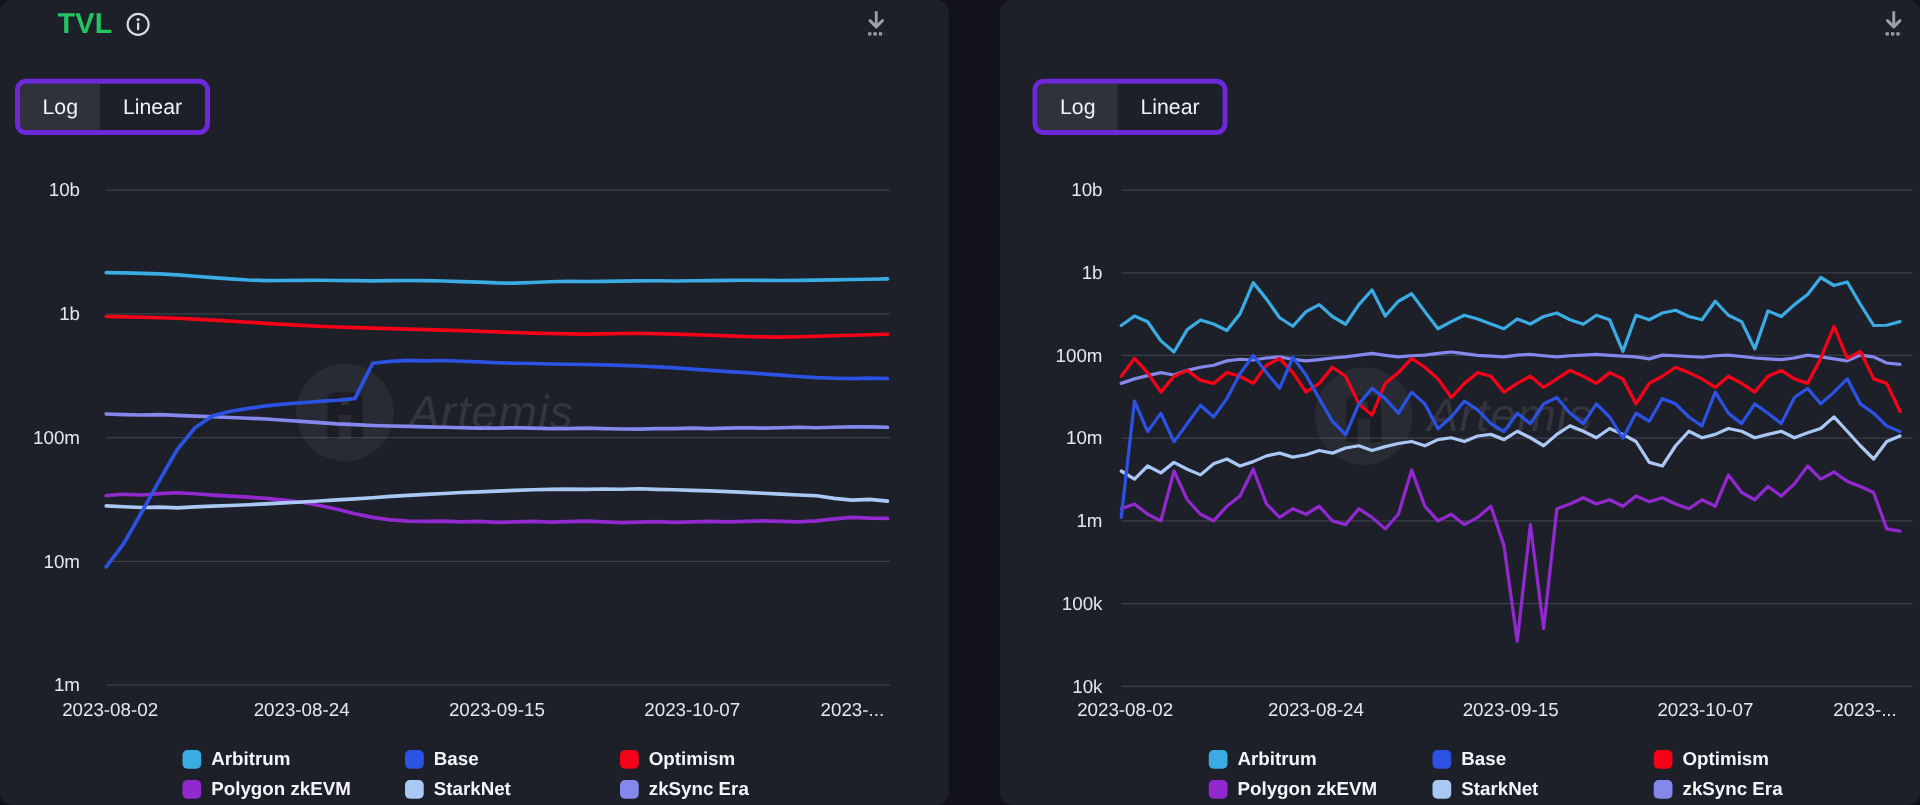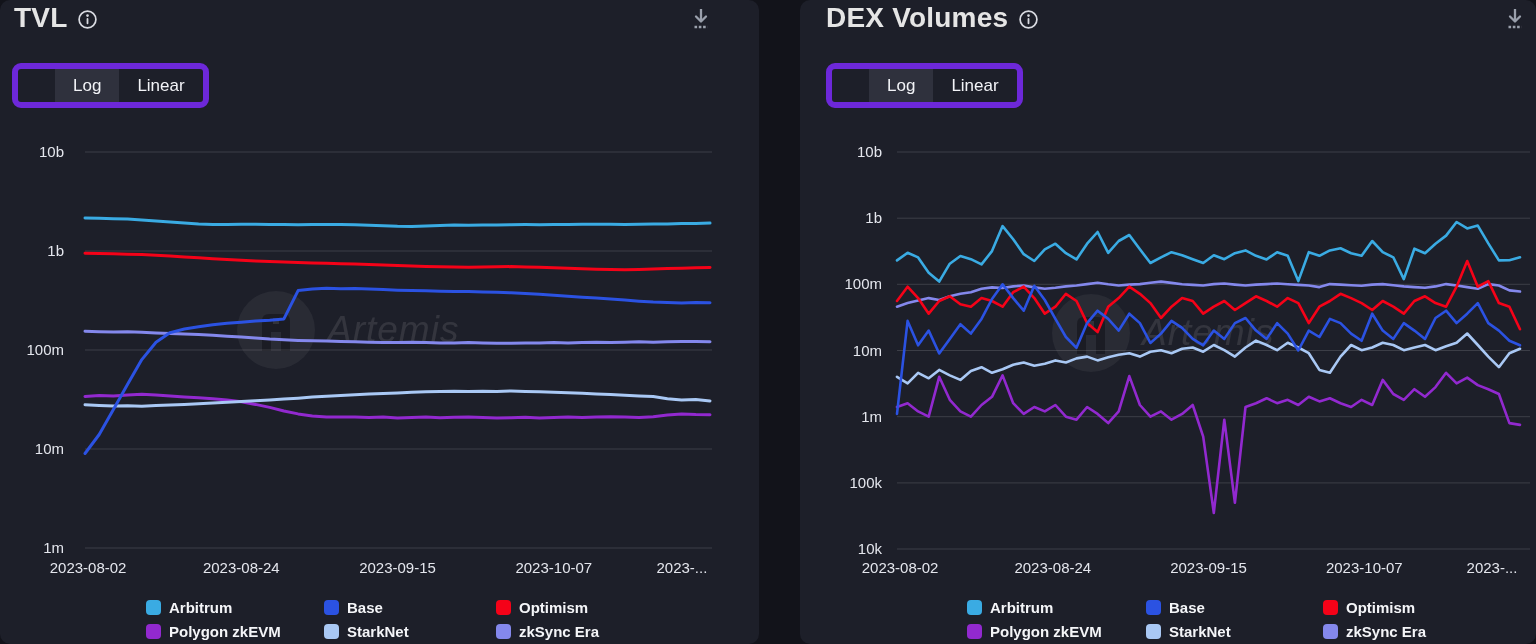--- a/index.html
+++ b/index.html
@@ -7,27 +7,27 @@
     width:1536px;height:644px;position:relative;overflow:hidden;
     background:#12131a;color:#eef0f4;
     font-family:"Liberation Sans",sans-serif;
   }
   .panel{position:absolute;top:0;height:644px;background:#1d1f29;border-radius:10px;}
   #panel-0{left:0;width:759px;}
   #panel-1{left:800px;width:736px;}
   .header{position:absolute;top:3px;display:flex;align-items:center;gap:10px;height:30px;}
   #panel-0 .header{left:14px;}
   #panel-1 .header{left:26px;}
-  .panel-title{font-size:28px;font-weight:600;color:#e5e5e5;letter-spacing:.2px;}
+  .panel-title{font-size:23px;font-weight:600;color:#22c55e;letter-spacing:.2px;margin-left:32px;}
   .info-icon{display:flex;align-items:center;margin-top:2px;cursor:pointer;}
   .dl-btn{position:absolute;top:4px;background:none;border:none;padding:2px;cursor:pointer;}
   #panel-0 .dl-btn{left:686px;}
   #panel-1 .dl-btn{left:700px;}
   .toggle{position:absolute;top:63px;height:45px;display:flex;align-items:stretch;
-    border:6px solid #6d28d9;border-radius:9px;overflow:hidden;box-sizing:border-box;padding-left:37px;}
+    border:4px solid #6d28d9;border-radius:9px;overflow:hidden;box-sizing:border-box;}
   #panel-0 .toggle{left:12px;}
   #panel-1 .toggle{left:26px;}
   .toggle .opt{display:flex;align-items:center;padding:0 18px;font-size:17px;color:#f2f3f7;
     background:transparent;border:none;font-family:inherit;cursor:pointer;}
   .toggle .opt.selected{background:#2f313d;}
   .chart-svg{position:absolute;left:0;top:0;}
   .chart-svg text{font-family:"Liberation Sans",sans-serif;}
   .watermark{position:absolute;display:flex;align-items:center;gap:12px;pointer-events:none;font-style:italic;}
   #panel-0 .watermark{left:237px;top:291px;}
   #panel-1 .watermark{left:252px;top:294px;}
@@ -120,30 +120,20 @@
         <span class="legend-label">StarkNet</span>
       </div>
       <div class="legend-item">
         <span class="swatch" style="background: rgb(132, 136, 236);"></span>
         <span class="legend-label">zkSync Era</span>
       </div>
     </div>
 </div>
 
 <div class="panel" id="panel-1">
-  <div class="header">
-    <span class="panel-title">DEX Volumes</span>
-    <span class="info-icon">
-      <svg width="21" height="21" viewBox="0 0 21 21">
-        <circle cx="10.5" cy="10.5" r="8.4" fill="none" stroke="#d9dbe2" stroke-width="1.7"></circle>
-        <circle cx="10.5" cy="6.6" r="1.3" fill="#d9dbe2"></circle>
-        <rect x="9.6" y="9" width="1.8" height="6.2" rx="0.9" fill="#d9dbe2"></rect>
-      </svg>
-    </span>
-  </div>
   <button class="dl-btn">
     <svg width="26" height="27" viewBox="0 0 26 27">
       <path d="M13 3 v11" stroke="#9aa0ac" stroke-width="2.3" fill="none"></path>
       <path d="M8 10.5 l5 5 l5 -5" stroke="#9aa0ac" stroke-width="2.3" fill="none" stroke-linejoin="round" stroke-linecap="round"></path>
       <path d="M6.5 21 h13" stroke="#9aa0ac" stroke-width="2.6" fill="none" stroke-dasharray="2.6 1.7"></path>
     </svg>
   </button>
   <div class="toggle">
     <button class="opt selected">Log</button>
     <button class="opt">Linear</button>

